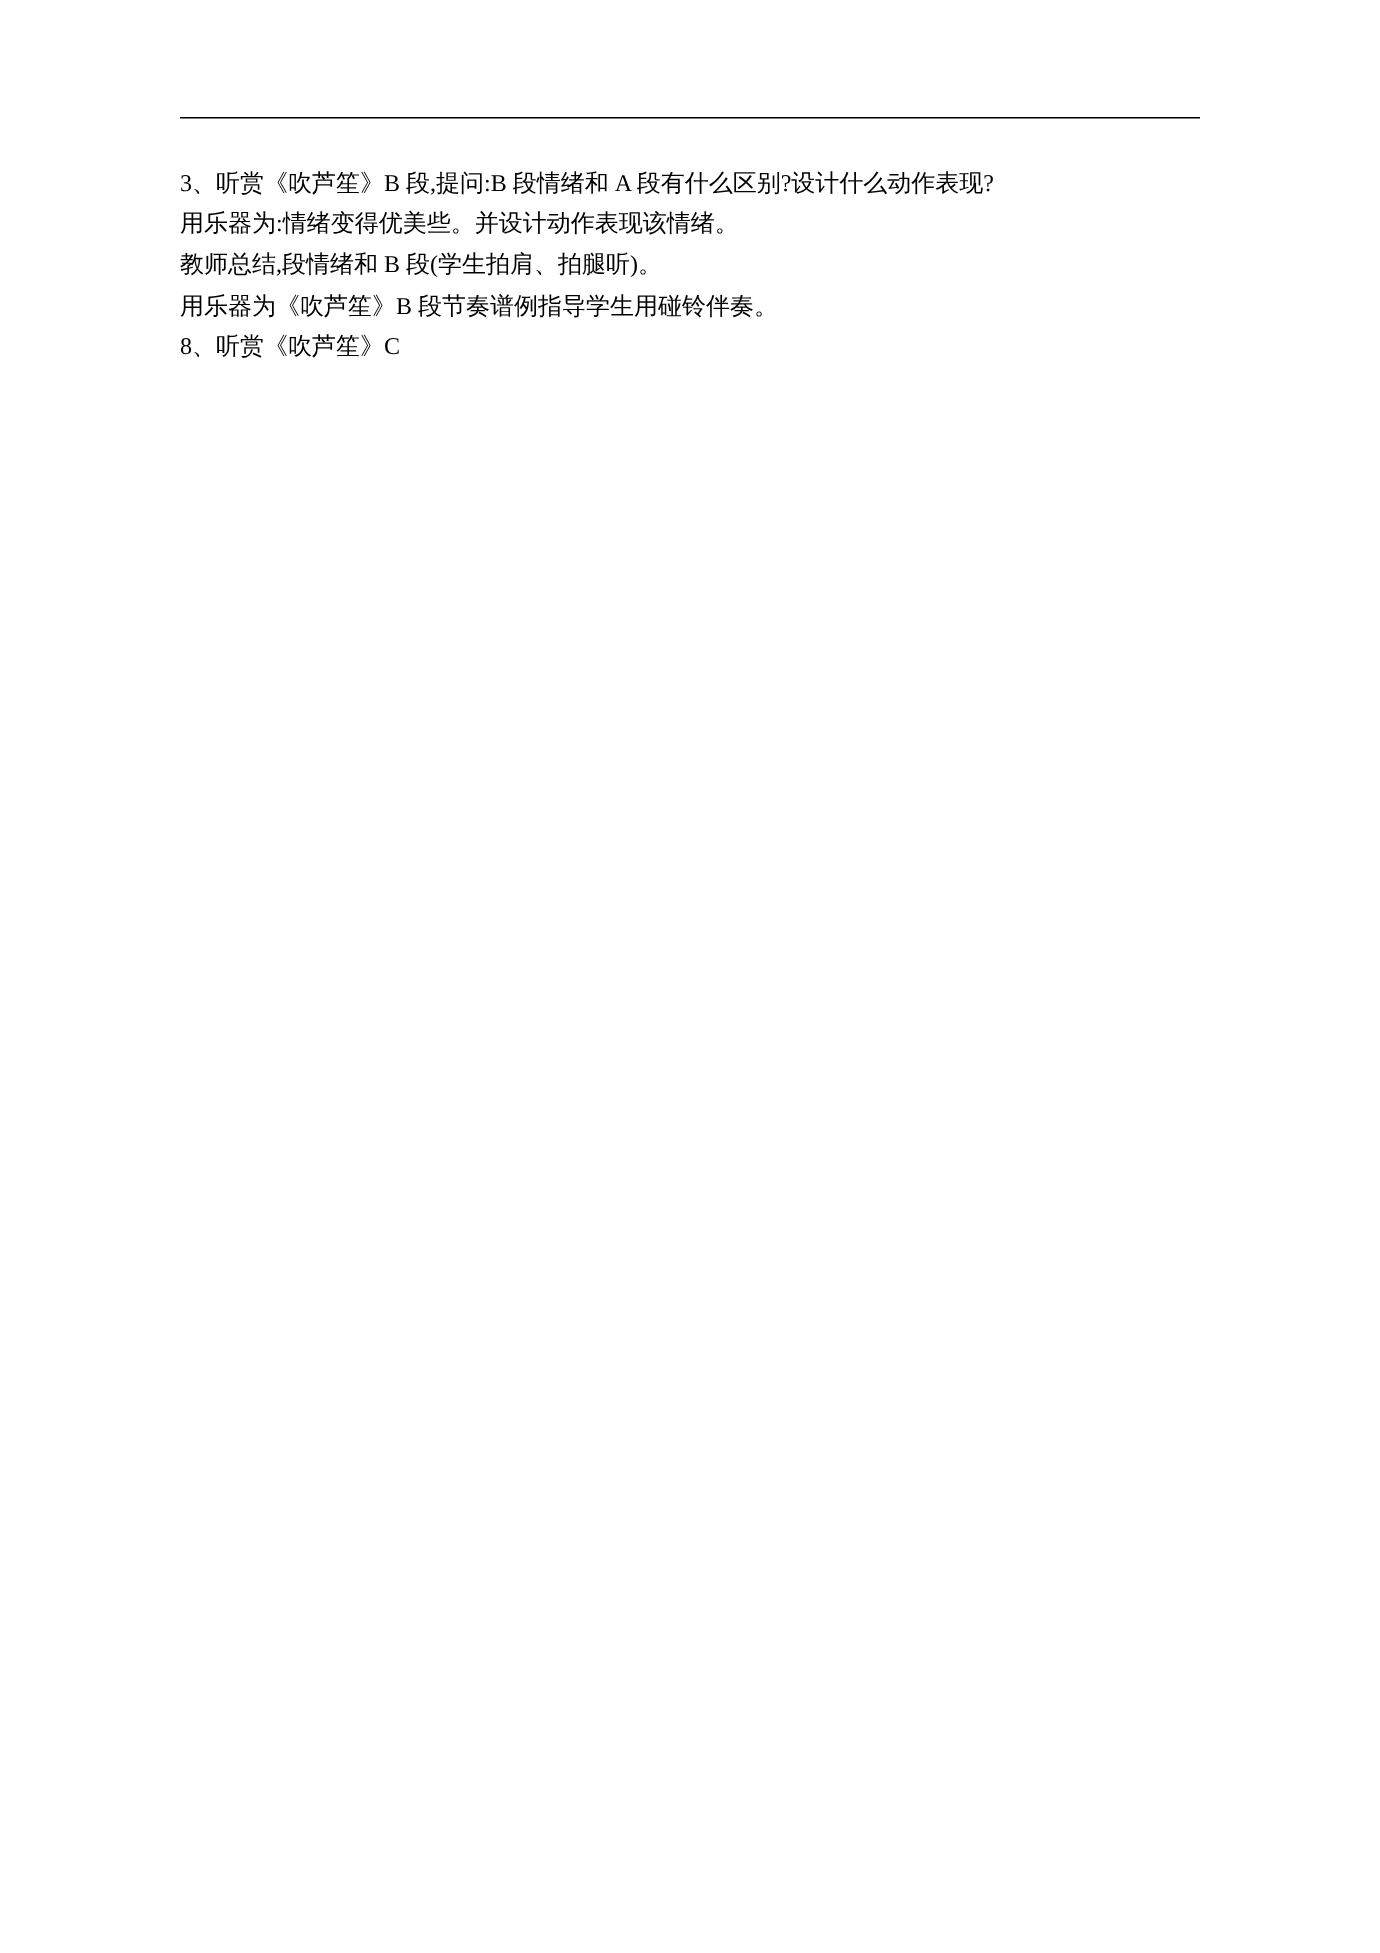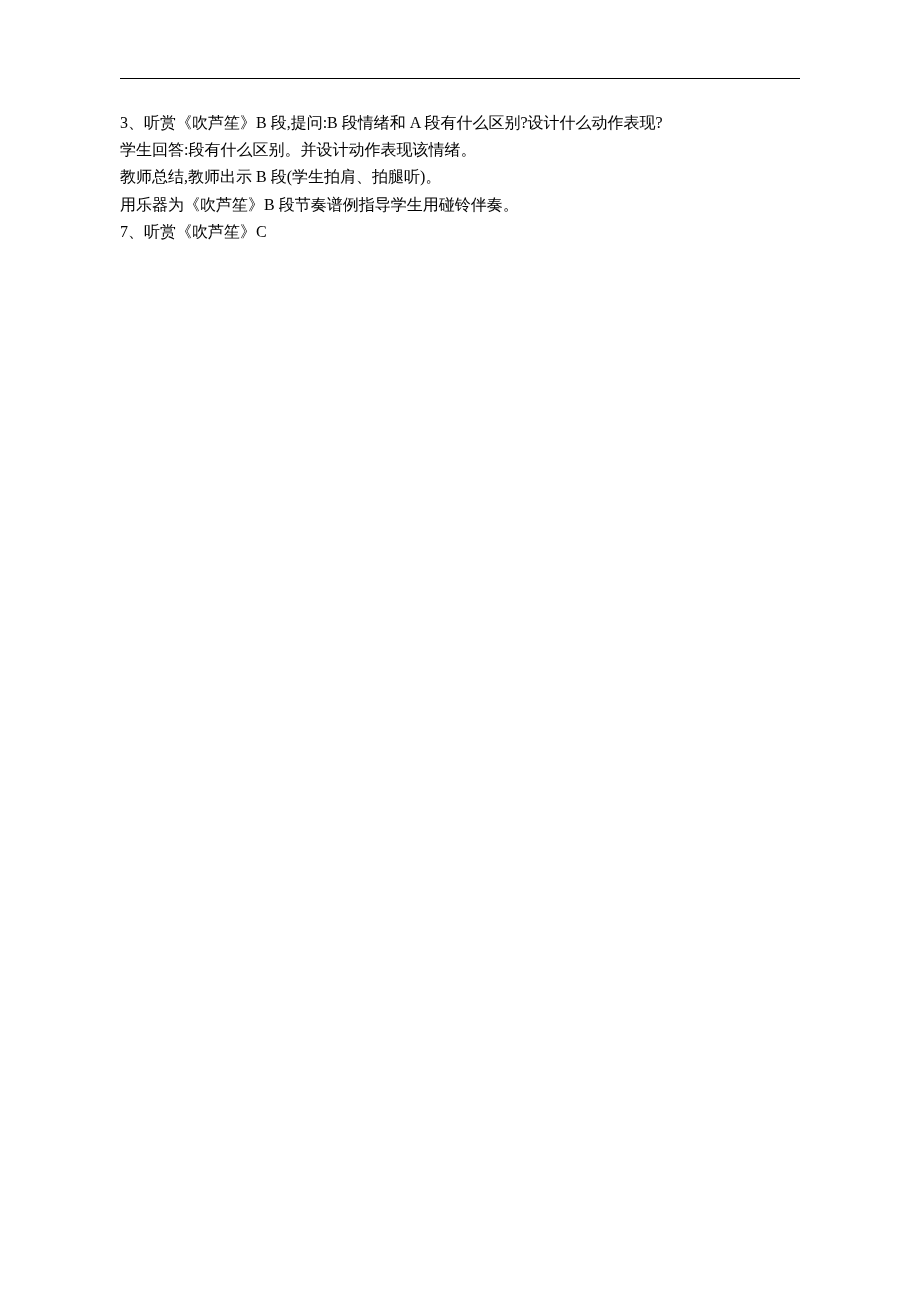--- a/index.html
+++ b/index.html
@@ -33,18 +33,18 @@
   }
 </style>
 </head>
 <body>
 
 <div class="page">
 
   <hr class="hr-line">
 
   <p class="para">3、听赏《吹芦笙》B 段,提问:B 段情绪和 A 段有什么区别?设计什么动作表现?</p>
-  <p class="para">学生回答:段有什么区别。并设计动作表现该情绪。</p>
-  <p class="para">教师总结,教师出示 B 段(学生拍肩、拍腿听)。</p>
+  <p class="para">用乐器为:情绪变得优美些。并设计动作表现该情绪。</p>
+  <p class="para">教师总结,段情绪和 B 段(学生拍肩、拍腿听)。</p>
   <p class="para">用乐器为《吹芦笙》B 段节奏谱例指导学生用碰铃伴奏。</p>
-  <p class="para">7、听赏《吹芦笙》C</p>
+  <p class="para">8、听赏《吹芦笙》C</p>
 
 </div>
 
 </body></html>

